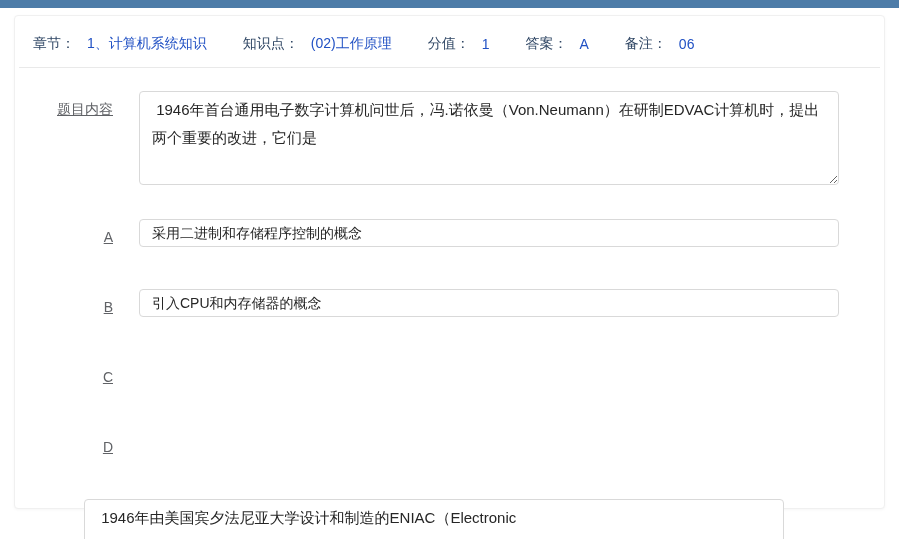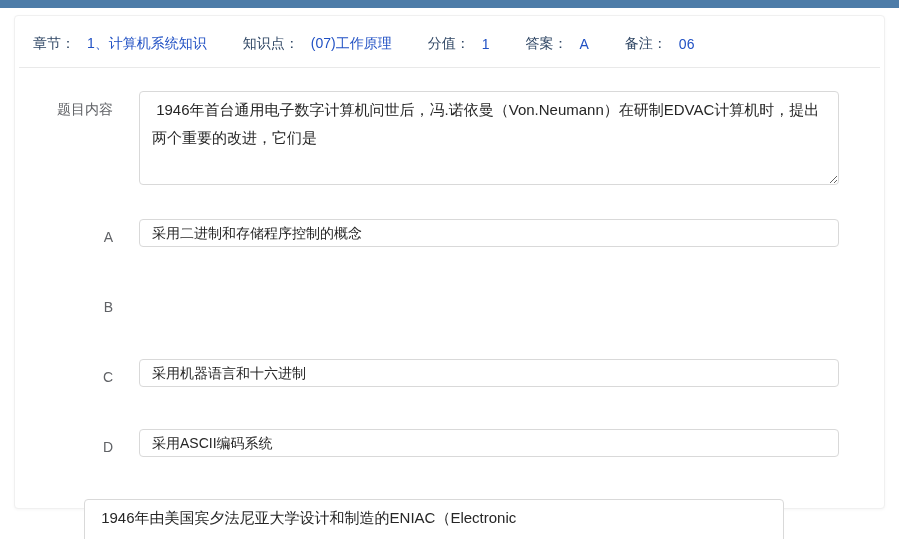--- a/index.html
+++ b/index.html
@@ -40,20 +40,21 @@
     align-items: flex-start;
     margin-bottom: 18px;
   }
   .form-row.tight { margin-bottom: 18px; }
   .row-label {
     flex: 0 0 90px;
     text-align: right;
     font-size: 14px;
     color: #606266;
     line-height: 36px;
+    text-decoration: underline;
   }
   .row-field { margin-left: 18px; width: 700px; }
   textarea.field, input.field {
     width: 700px;
     border: 1px solid #d9d9d9;
     border-radius: 4px;
     background: #fff;
     color: #262626;
     outline: none;
     font-family: "Liberation Sans", "DejaVu Sans", sans-serif;
@@ -82,21 +83,21 @@
 
 <div class="card">
 
   <div class="meta-bar">
     <div class="meta-item">
       <span class="meta-label">章节：</span>
       <span class="meta-value">1、计算机系统知识</span>
     </div>
     <div class="meta-item">
       <span class="meta-label">知识点：</span>
-      <span class="meta-value">(07)工作原理</span>
+      <span class="meta-value">(02)工作原理</span>
     </div>
     <div class="meta-item">
       <span class="meta-label">分值：</span>
       <span class="meta-value">1</span>
     </div>
     <div class="meta-item">
       <span class="meta-label">答案：</span>
       <span class="meta-value">A</span>
     </div>
     <div class="meta-item">
@@ -116,34 +117,31 @@
 
     <div class="form-row tight">
       <div class="row-label">A</div>
       <div class="row-field">
         <input type="text" class="field" value="采用二进制和存储程序控制的概念" style="">
       </div>
     </div>
 
     <div class="form-row tight">
       <div class="row-label">B</div>
+      <div class="row-field">
+        <input type="text" class="field" value="引入CPU和内存储器的概念" style="">
+      </div>
     </div>
 
     <div class="form-row tight">
       <div class="row-label">C</div>
-      <div class="row-field">
-        <input type="text" class="field" value="采用机器语言和十六进制" style="">
-      </div>
     </div>
 
     <div class="form-row tight">
       <div class="row-label">D</div>
-      <div class="row-field">
-        <input type="text" class="field" value="采用ASCII编码系统" style="">
-      </div>
     </div>
 
     <div class="form-row">
       <div class="row-field">
         <textarea class="field" id="explanation-textarea" style=""> 1946年由美国宾夕法尼亚大学设计和制造的ENIAC（Electronic</textarea>
       </div>
     </div>
 
   </div>
 </div>

